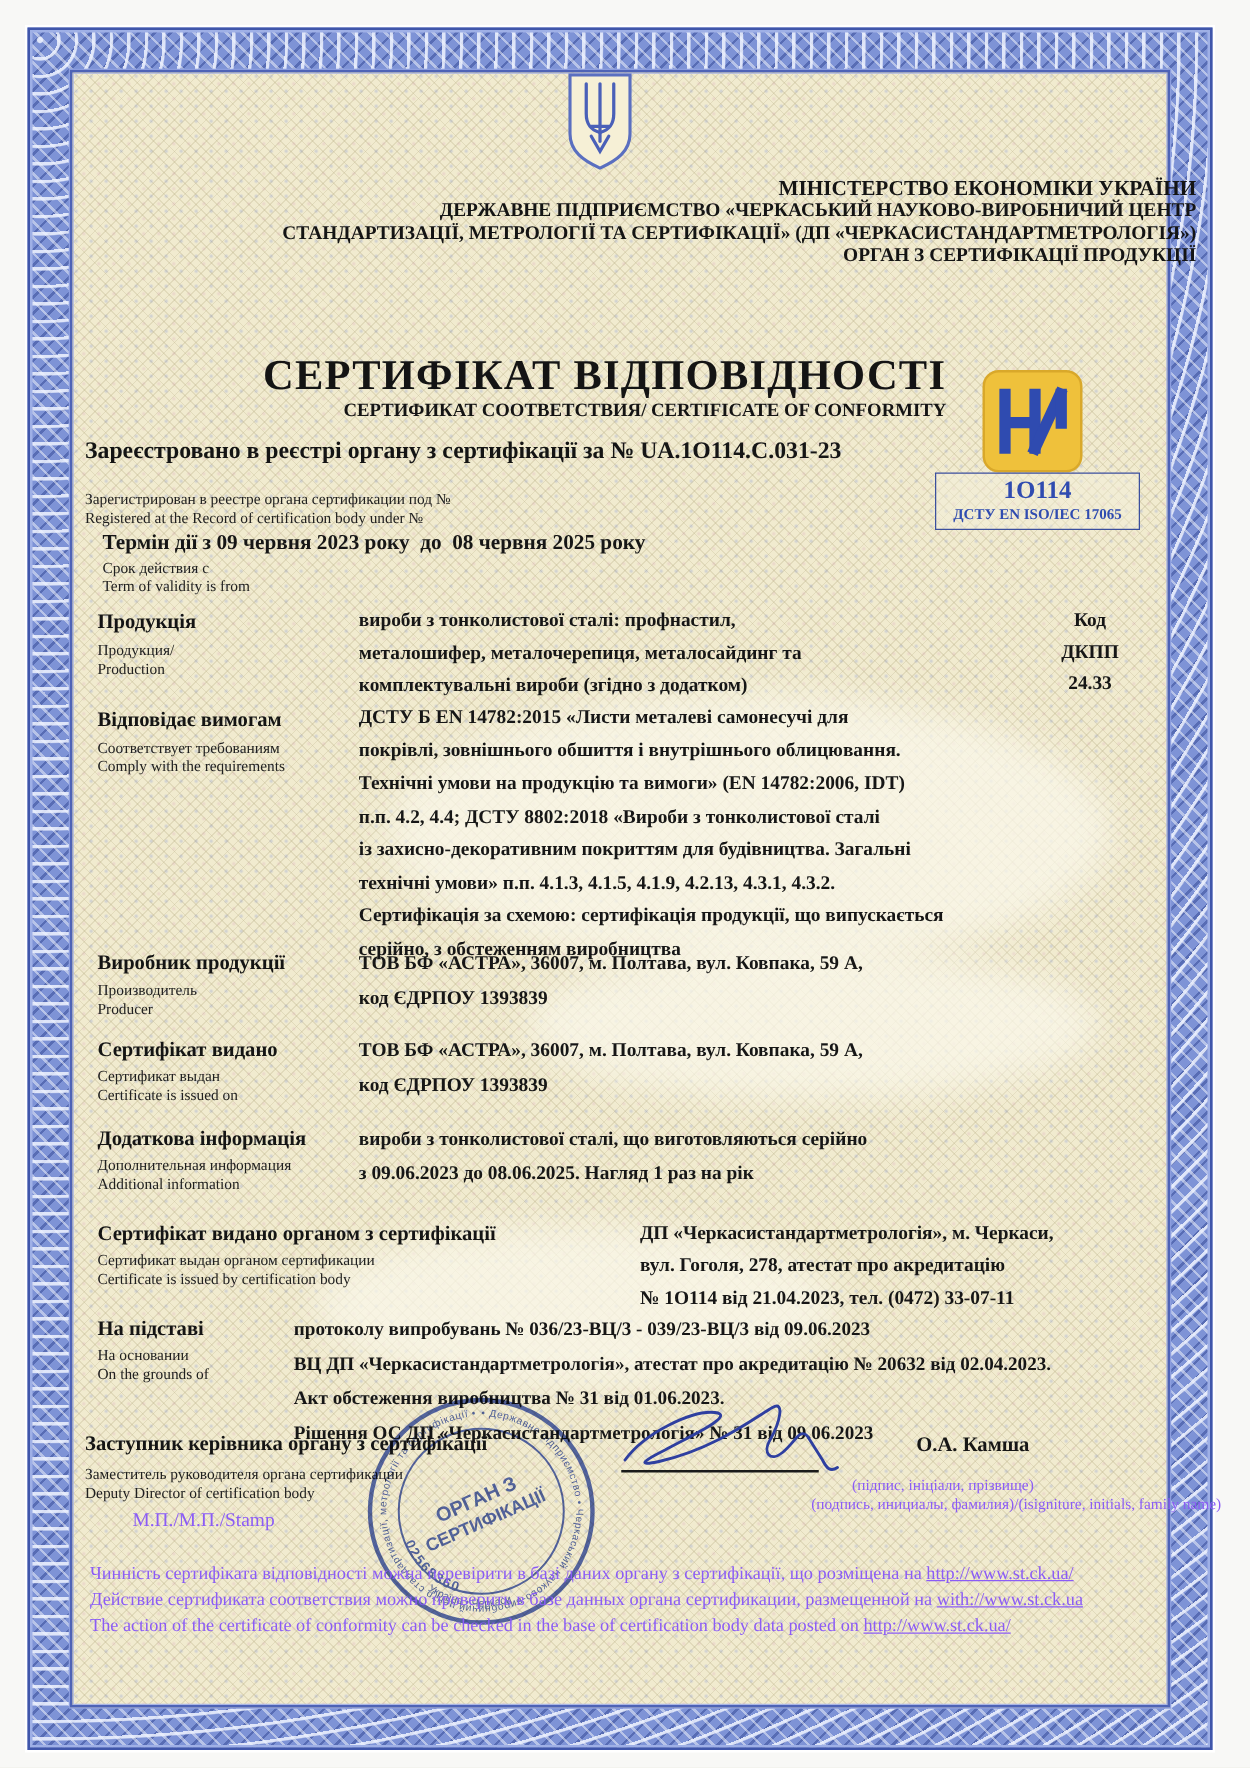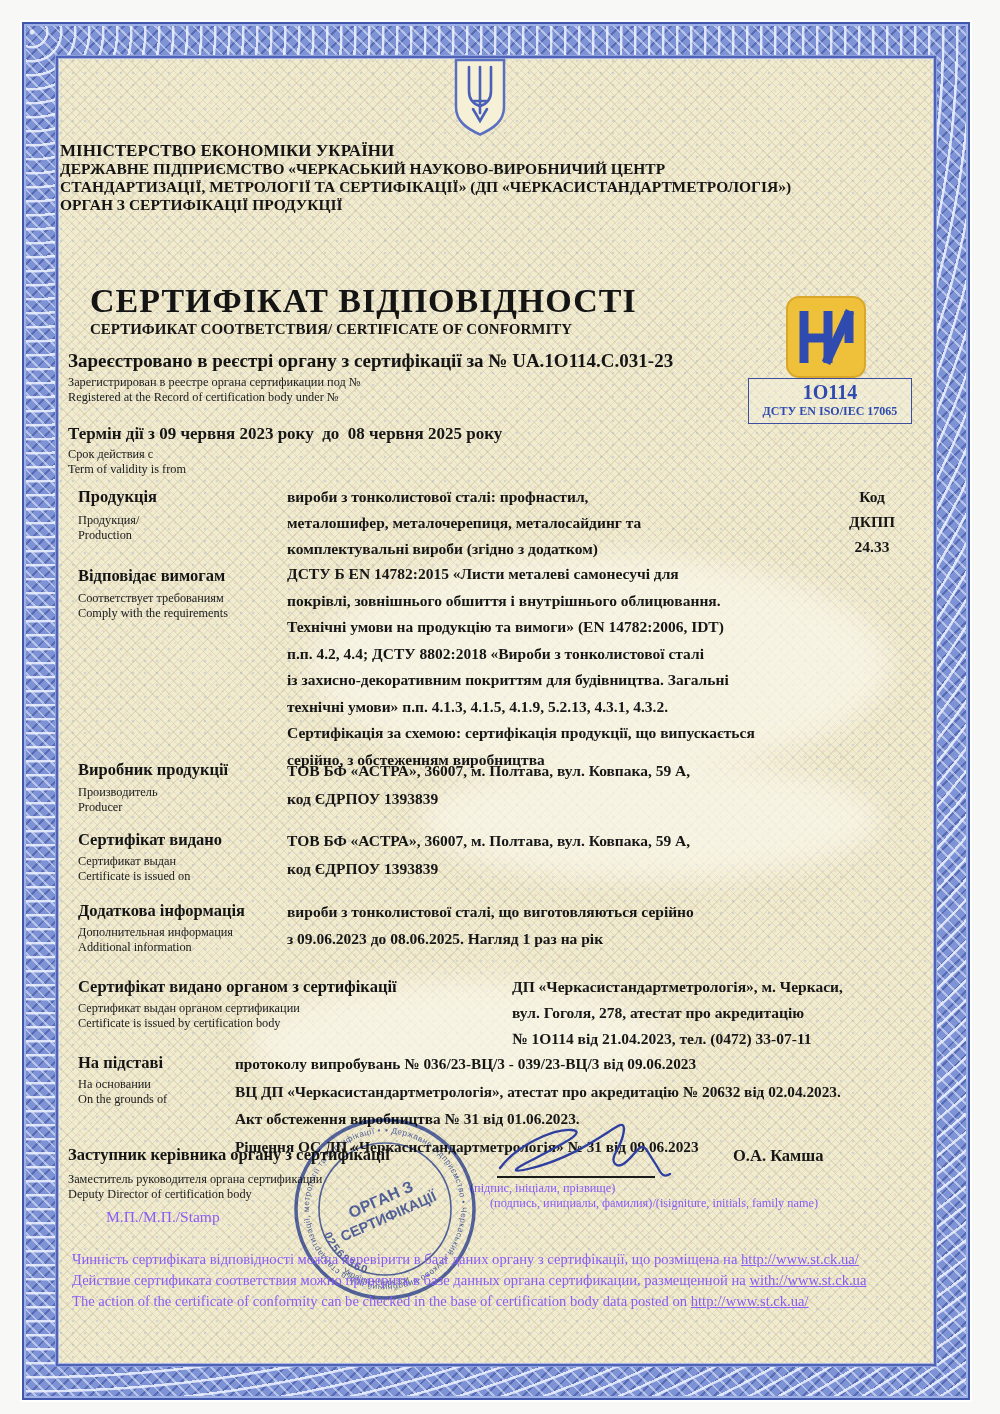--- a/index.html
+++ b/index.html
@@ -32,21 +32,21 @@
   }
   .blob{position:absolute;border-radius:50%;filter:blur(14px);background:rgba(250,247,234,0.75);}
   .layer{position:absolute;inset:0;}
   .serifB{font-family:"Liberation Serif",serif;font-weight:bold;color:#141414;}
   .serif{font-family:Liberation Serif, serif;color:#8b5cf6;}
   .sansB{font-family:Liberation Serif, serif;font-weight:bold;color:#161616;}
   .lbl-main{font-size:16.5px;font-family:"Liberation Serif",serif;font-weight:bold;color:#141414;}
   .lbl-sub{font-size:12.3px;line-height:15px;font-family:"Liberation Serif",serif;color:#202020;}
   .vline{display:block;}
   .pre{white-space:pre-wrap;}
-  .hdr{width:100%;text-align:left;}
+  .hdr{width:100%;text-align:right;margin-left:17px;}
   .url{text-decoration:underline;}
   .footer-line{font-size:14.6px;line-height:21px;}
   svg text{font-family:"Liberation Sans",sans-serif;}
 </style>
 </head>
 <body>
 
 <div class="page">
   <div class="frame-band"></div>
   <div class="content"></div>
@@ -93,25 +93,25 @@
     </div>
     <div class="abs" style="left:748px;top:378px;width:162px;height:44px;border:1.5px solid #3b4f9e;background:rgba(244,240,220,0.45);text-align:center;">
       <div class="serifB" style="font-size:20px;line-height:23px;color:#2f4bb0;margin-top:2px;">1О114</div>
       <div class="serifB" style="font-size:12px;line-height:14px;color:#2f4bb0;">ДСТУ EN ISO/ІЕС 17065</div>
     </div>
 
     <div class="abs" style="left:68px;top:350px;width:700px;">
       <div style="font-size:19px;line-height:22px;">
         <span class="serifB">Зареєстровано в реєстрі органу з сертифікації за № </span><span class="sansB">UA.1О114.С.031-23</span>
       </div>
-      <div class="lbl-sub" style="margin-top:3px;">Зарегистрирован в реестре органа сертификации под №</div>
+      <div class="lbl-sub" style="margin-top:20px;">Зарегистрирован в реестре органа сертификации под №</div>
       <div class="lbl-sub">Registered at the Record of certification body under №</div>
     </div>
 
-    <div class="abs" style="left:68px;top:423px;width:760px;">
+    <div class="abs" style="left:82px;top:423px;width:760px;">
       <div class="sansB pre" style="font-size:17px;line-height:21px;">Термін дії з 09 червня 2023 року  до  08 червня 2025 року</div>
       <div class="lbl-sub" style="margin-top:3px;">Срок действия с</div>
       <div class="lbl-sub">Term of validity is from</div>
     </div>
 
     <div class="abs sansB" style="left:287px;top:484px;width:540px;font-size:15.5px;line-height:26px;">
       <span class="vline">вироби з тонколистової сталі: профнастил,</span>
       <span class="vline">металошифер, металочерепиця, металосайдинг та</span>
       <span class="vline">комплектувальні вироби (згідно з додатком)</span>
     </div>
@@ -130,21 +130,21 @@
       <div class="lbl-main">Відповідає вимогам</div>
       <div class="lbl-sub" style="margin-top:5px;">Соответствует требованиям</div>
       <div class="lbl-sub">Comply with the requirements</div>
     </div>
     <div class="abs sansB" style="left:287px;top:561px;width:600px;font-size:15.5px;line-height:26.5px;">
       <span class="vline">ДСТУ Б EN 14782:2015 «Листи металеві самонесучі для</span>
       <span class="vline">покрівлі, зовнішнього обшиття і внутрішнього облицювання.</span>
       <span class="vline">Технічні умови на продукцію та вимоги» (EN 14782:2006, IDT)</span>
       <span class="vline">п.п. 4.2, 4.4; ДСТУ 8802:2018 «Вироби з тонколистової сталі</span>
       <span class="vline">із захисно-декоративним покриттям для будівництва. Загальні</span>
-      <span class="vline">технічні умови» п.п. 4.1.3, 4.1.5, 4.1.9, 5.2.13, 4.3.1, 4.3.2.</span>
+      <span class="vline">технічні умови» п.п. 4.1.3, 4.1.5, 4.1.9, 4.2.13, 4.3.1, 4.3.2.</span>
       <span class="vline">Сертифікація за схемою: сертифікація продукції, що випускається</span>
       <span class="vline">серійно, з обстеженням виробництва</span>
     </div>
 
     <div class="abs" style="left:78px;top:760px;width:205px;">
       <div class="lbl-main">Виробник продукції</div>
       <div class="lbl-sub" style="margin-top:5px;">Производитель</div>
       <div class="lbl-sub">Producer</div>
     </div>
     <div class="abs sansB" style="left:287px;top:757px;width:560px;font-size:15.5px;line-height:28px;">

